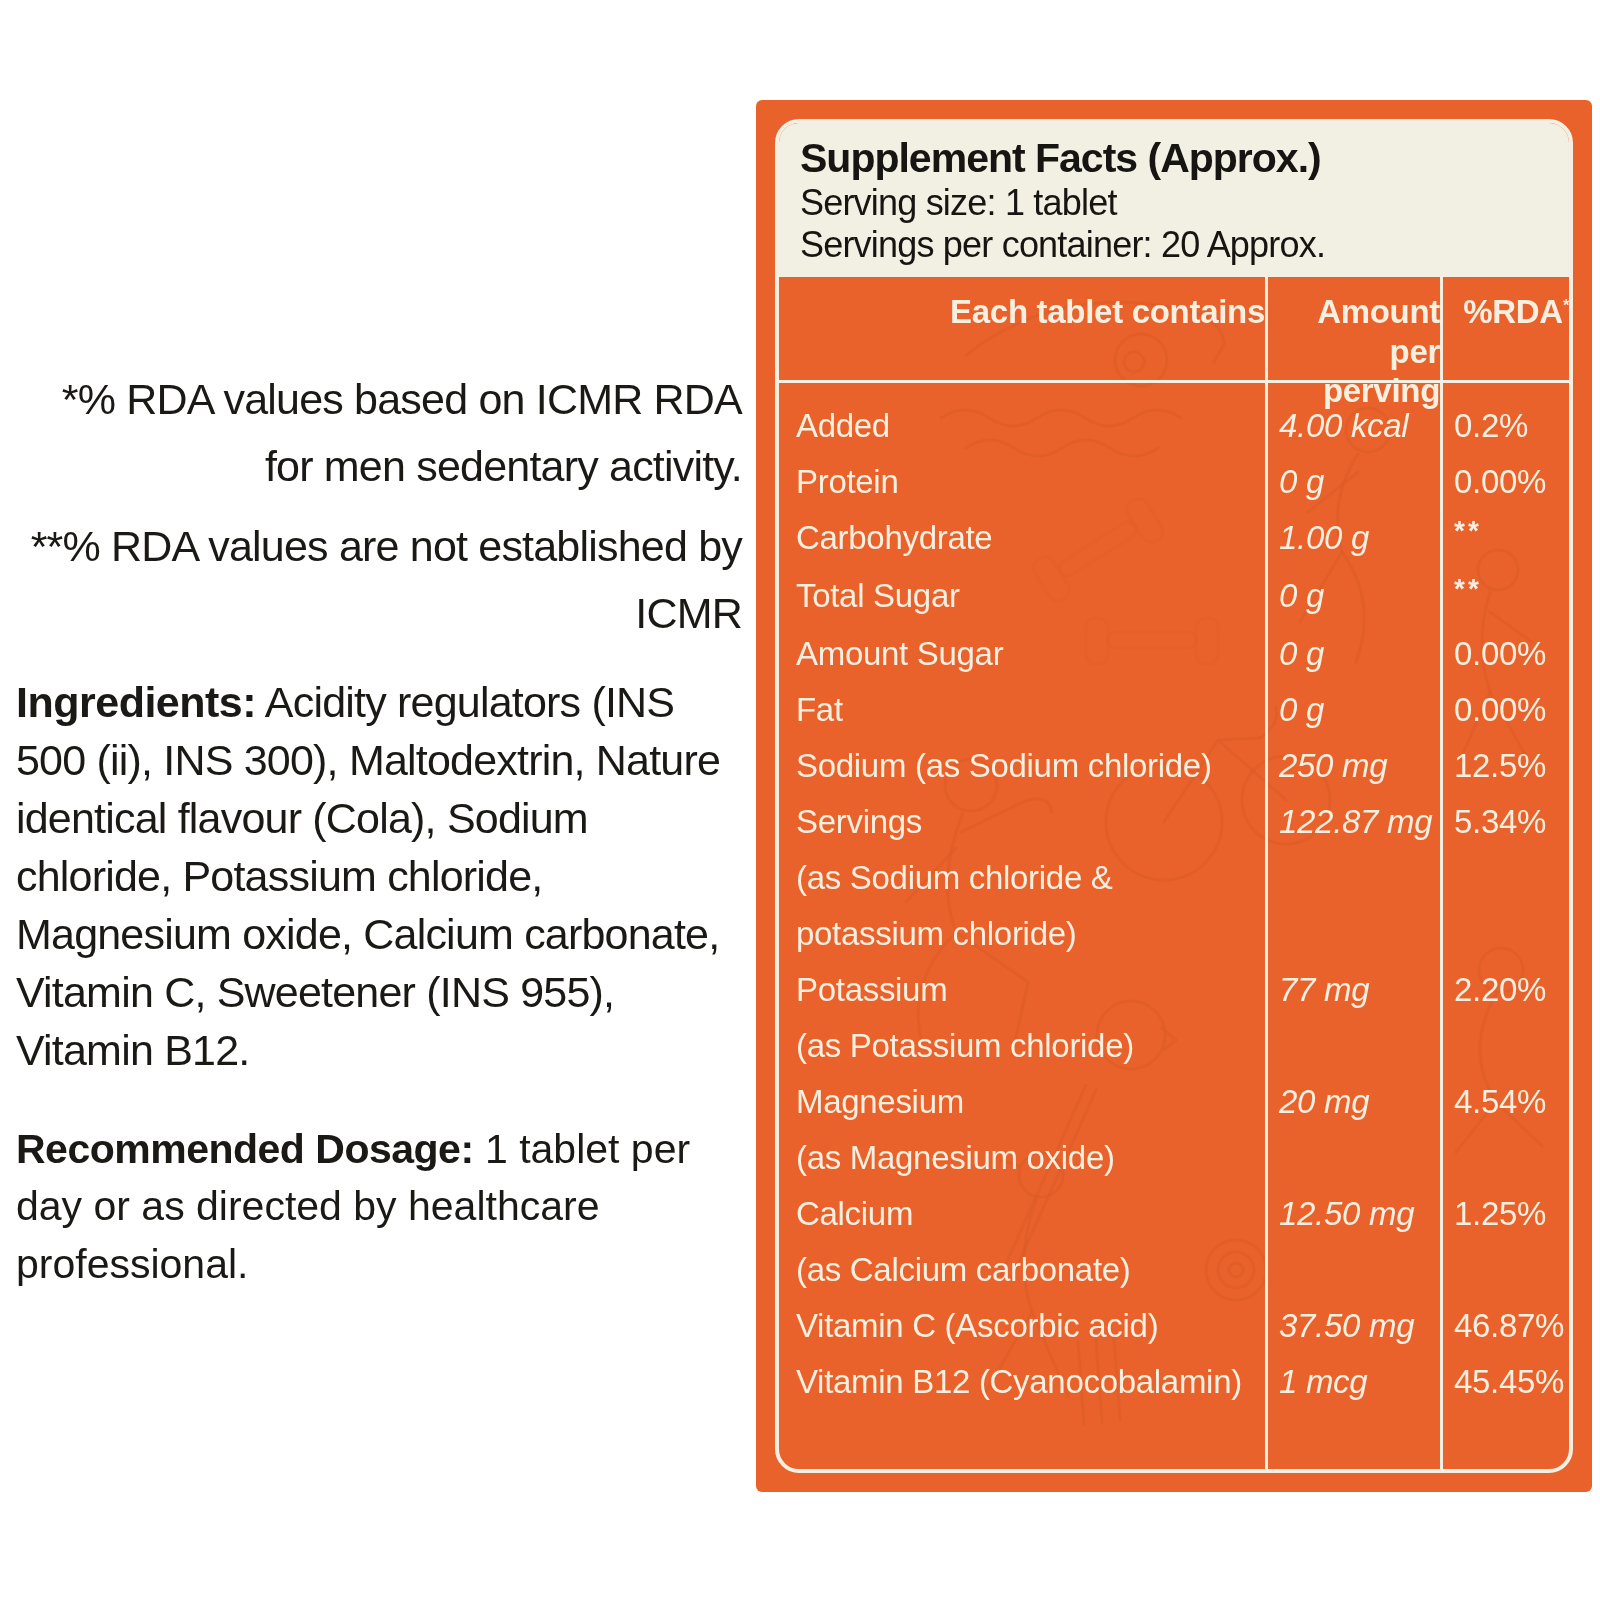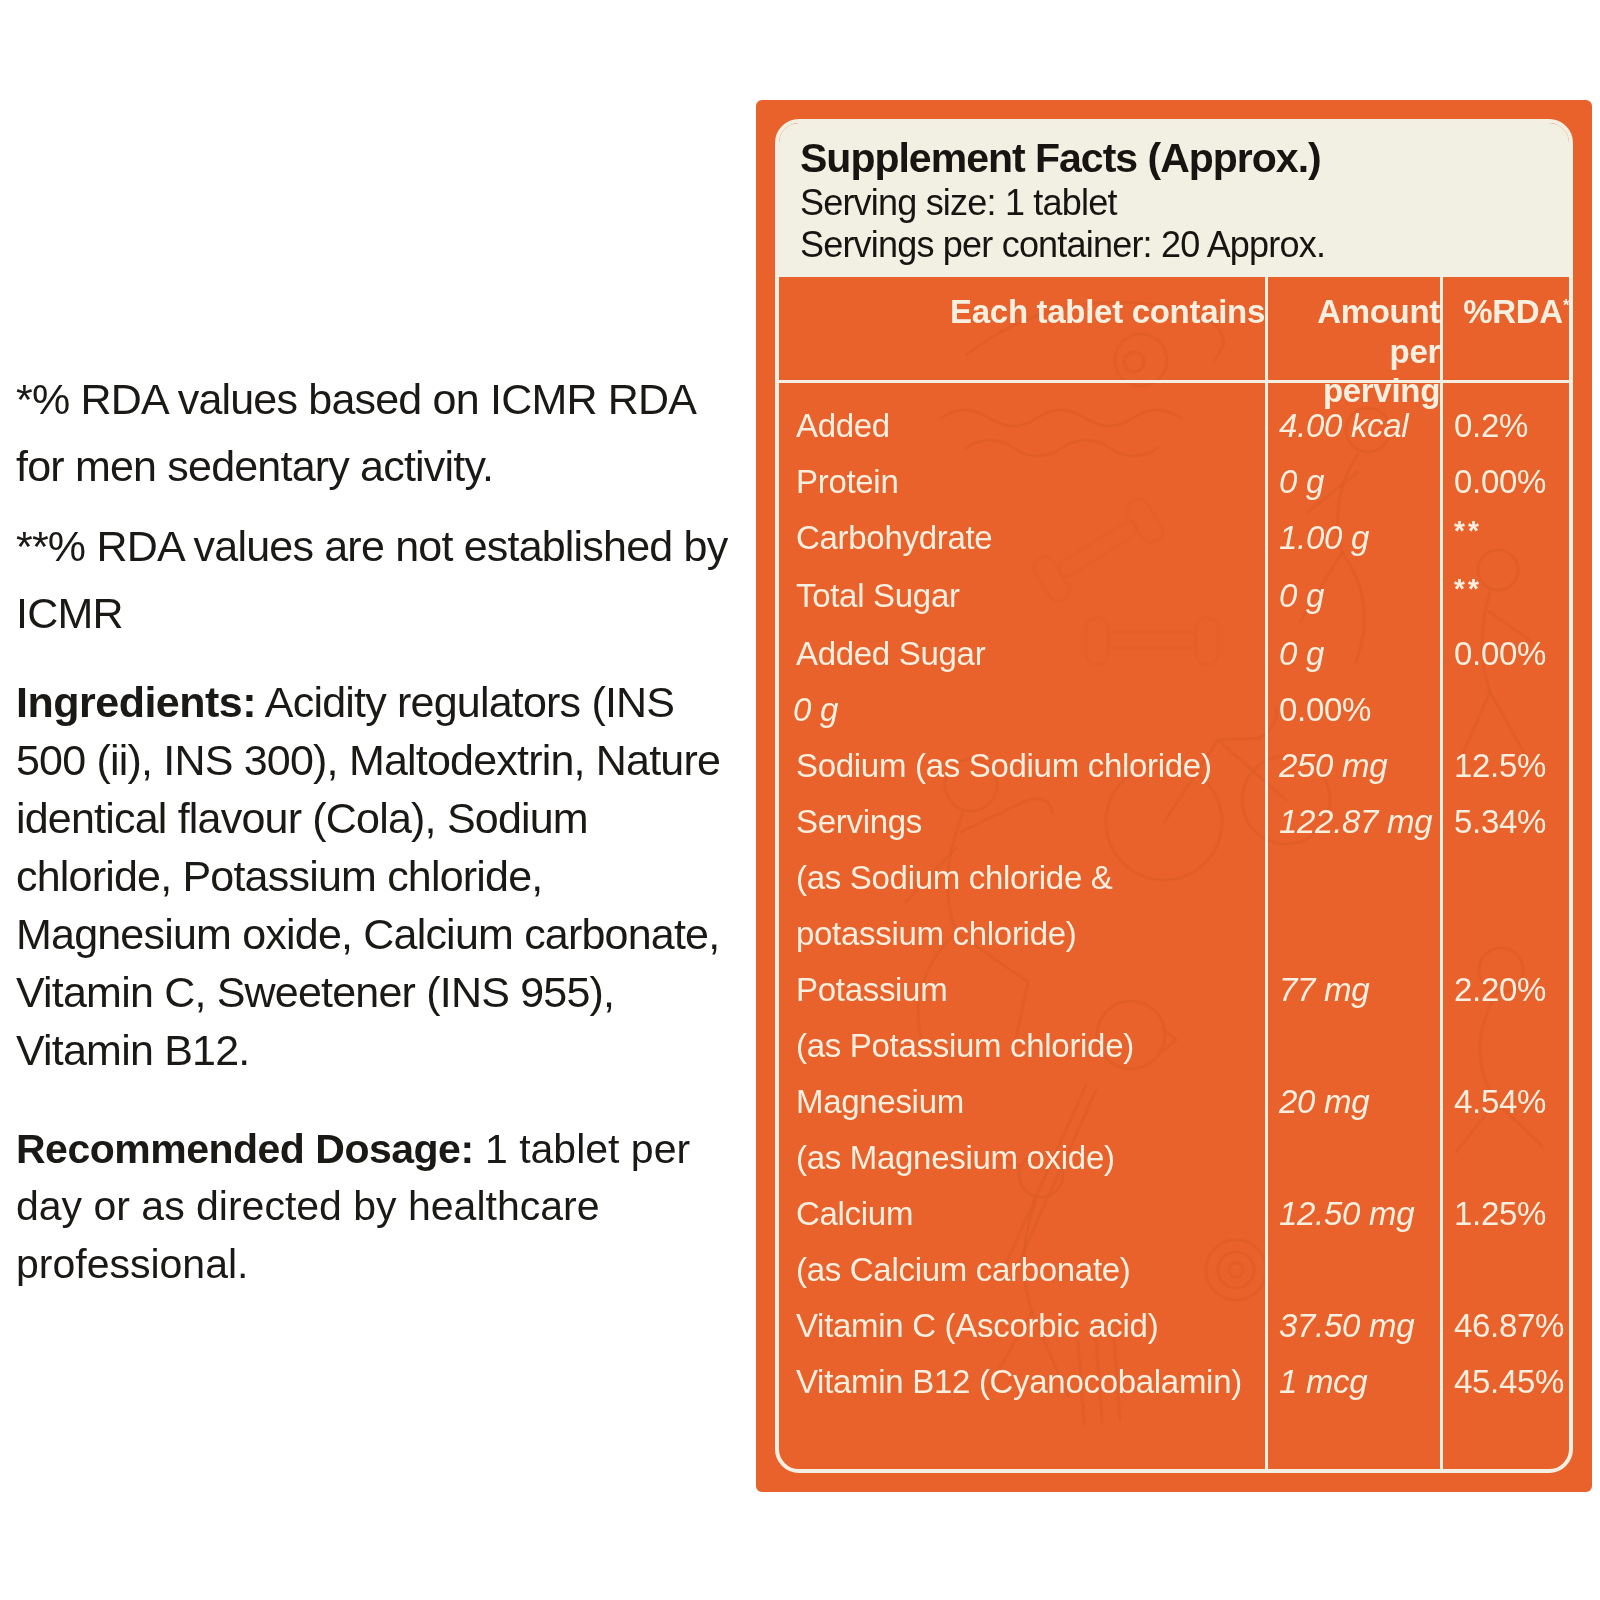--- a/index.html
+++ b/index.html
@@ -4,21 +4,21 @@
 <style>
   html,body{margin:0;padding:0;}
   body{
     width:1600px;height:1600px;position:relative;overflow:hidden;
     background:#ffffff;
     font-family:"Liberation Sans", sans-serif;
     -webkit-font-smoothing:antialiased;
   }
   
   .left-notes{position:absolute;left:16px;top:366px;width:726px;color:#1b1916;}
-  .note{font-size:43px;line-height:1.55;font-weight:500;letter-spacing:-0.8px;margin:0 0 14px 0;}
+  .note{font-size:43px;line-height:1.55;font-weight:500;letter-spacing:-0.8px;margin:0 0 14px 0;text-align:right;}
   .note.second{margin-bottom:26px;}
   .ingredients{font-size:43px;line-height:1.35;font-weight:500;letter-spacing:-0.8px;margin:0 0 42px 0;}
   .ingredients b, .dosage b{font-weight:800;letter-spacing:-0.5px;}
   .dosage{font-size:41px;line-height:1.4;font-weight:400;letter-spacing:0;margin:0;}
 
   
   .panel{
     position:absolute;left:756px;top:100px;width:836px;height:1392px;
     background:#e9612b;border-radius:6px;
   }
@@ -189,28 +189,32 @@
     <div class="cell c1">
       <div class="nm">Total Sugar</div>
 
     </div>
     <div class="cell c2">0 g</div>
     <div class="cell c3"><span class="starred">**</span></div>
   </div>
 
   <div class="row">
     <div class="cell c1">
-      <div class="nm">Added Sugar</div>
+      <div class="nm">Amount Sugar</div>
 
     </div>
     <div class="cell c2">0 g</div>
     <div class="cell c3">0.00%</div>
   </div>
 
   <div class="row">
+    <div class="cell c1">
+      <div class="nm">Fat</div>
+
+    </div>
     <div class="cell c2">0 g</div>
     <div class="cell c3">0.00%</div>
   </div>
 
   <div class="row">
     <div class="cell c1">
       <div class="nm">Sodium (as Sodium chloride)</div>
 
     </div>
     <div class="cell c2">250 mg</div>

